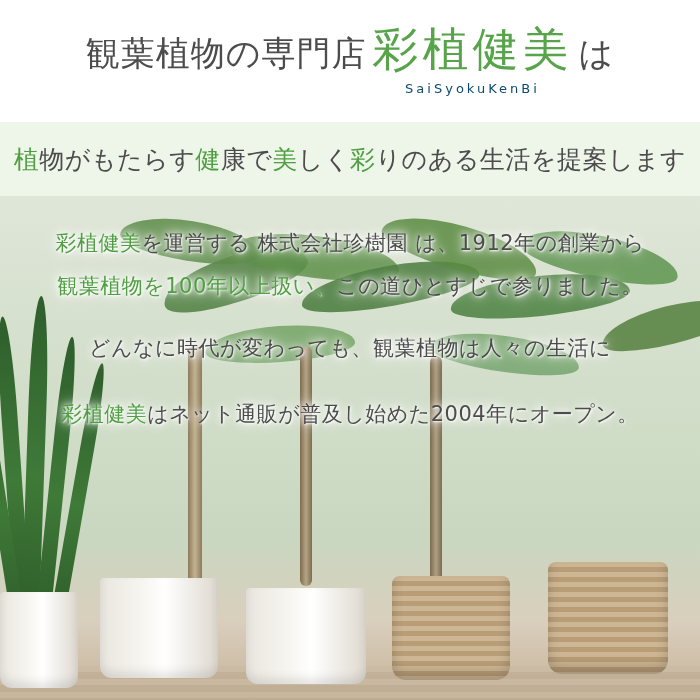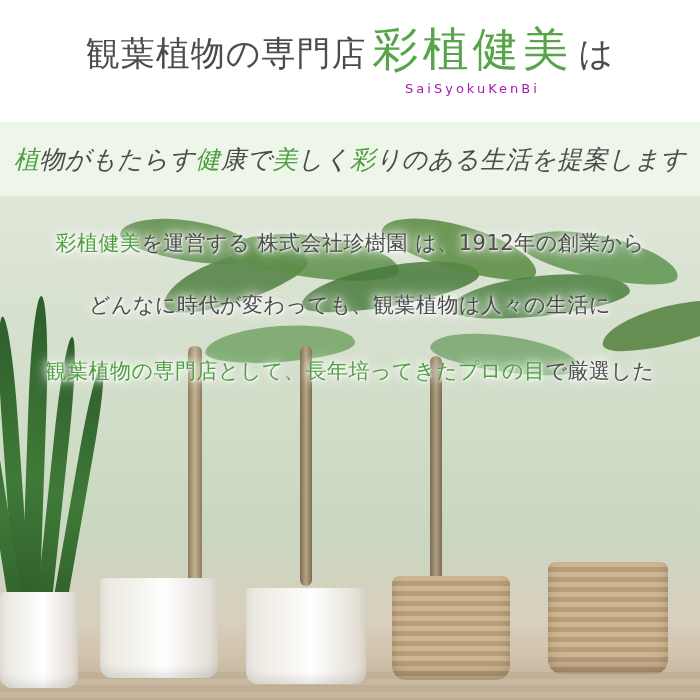--- a/index.html
+++ b/index.html
@@ -55,34 +55,33 @@
   .brand-kanji {
     font-size: 46px;
     color: #57a44a;
     letter-spacing: 4px;
     line-height: 1;
   }
 
   .brand-romaji {
     margin-top: 9px;
     font-size: 13px;
-    color: #a21caf;
+    color: #0c4a6e;
     letter-spacing: 3px;
     display: flex;
     gap: 0;
   }
 
   
   .band {
     height: 74px;
     background: #eef5e9;
     display: flex;
     align-items: center;
     justify-content: center;
-    font-style: italic;
   }
 
   .band-text {
     font-size: 25px;
     letter-spacing: 0.5px;
     color: #4c4c4c;
     white-space: nowrap;
   }
 
   .g { color: #4f9f42; }
@@ -244,25 +243,26 @@
       <div class="white-pot" style="left:246px; top:392px; width:120px; height:96px;"></div>
       <div class="basket" style="left:392px; top:380px; width:118px; height:104px;"></div>
       <div class="basket" style="left:548px; top:366px; width:120px; height:112px;"></div>
       <div class="white-pot" style="left:0px;   top:396px; width:78px;  height:96px;"></div>
     </div>
 
     <div class="overlay">
 
       <div class="para p1">
         <span class="line"><span class="g">彩植健美</span><span class="dark">を運営する </span><span class="dark">株式会社珍樹園</span><span class="dark"> は、1912年の創業から</span></span>
+        <span class="line"><span class="g">観葉植物を100年以上扱い、</span><span class="dark">この道ひとすじで参りました。</span></span>
       </div>
 
       <div class="para p2">
         <span class="line dark">どんなに時代が変わっても、観葉植物は人々の生活に</span>
       </div>
 
       <div class="para p3">
-        <span class="line"><span class="g">観葉植物の専門店として、</span><span class="g">長年培ってきたプロの目</span><span class="dark">で厳選した</span></span>
+        <span class="line"><span class="g">彩植健美</span><span class="dark">はネット通販が普及し始めた2004年にオープン。</span></span>
       </div>
 
     </div>
   </div>
 </div>
 
 </body></html>

